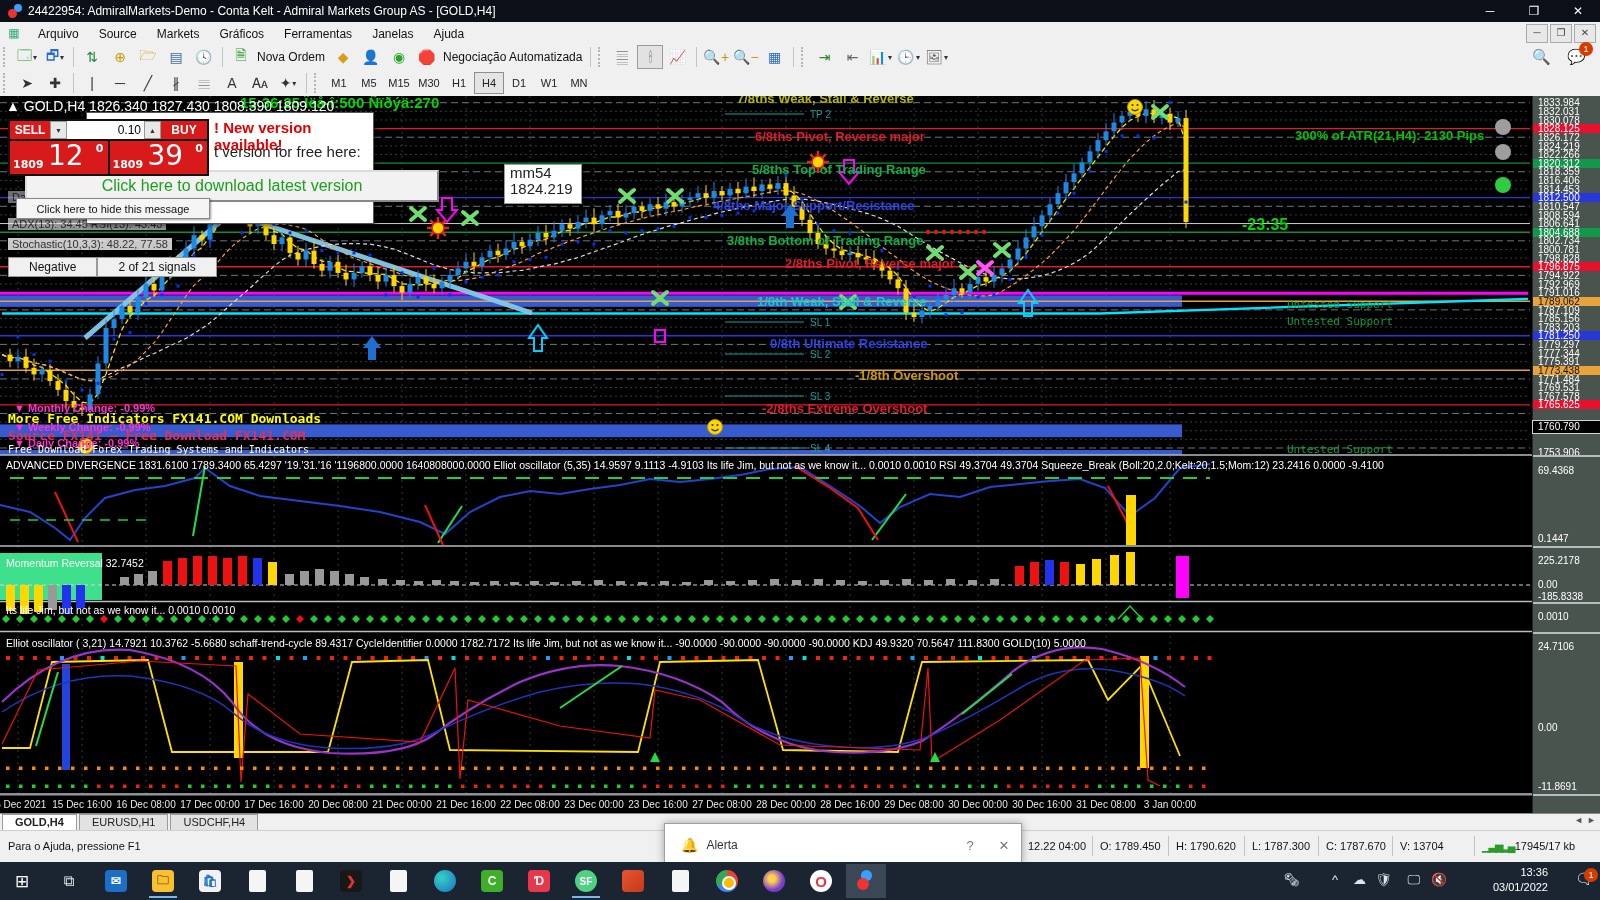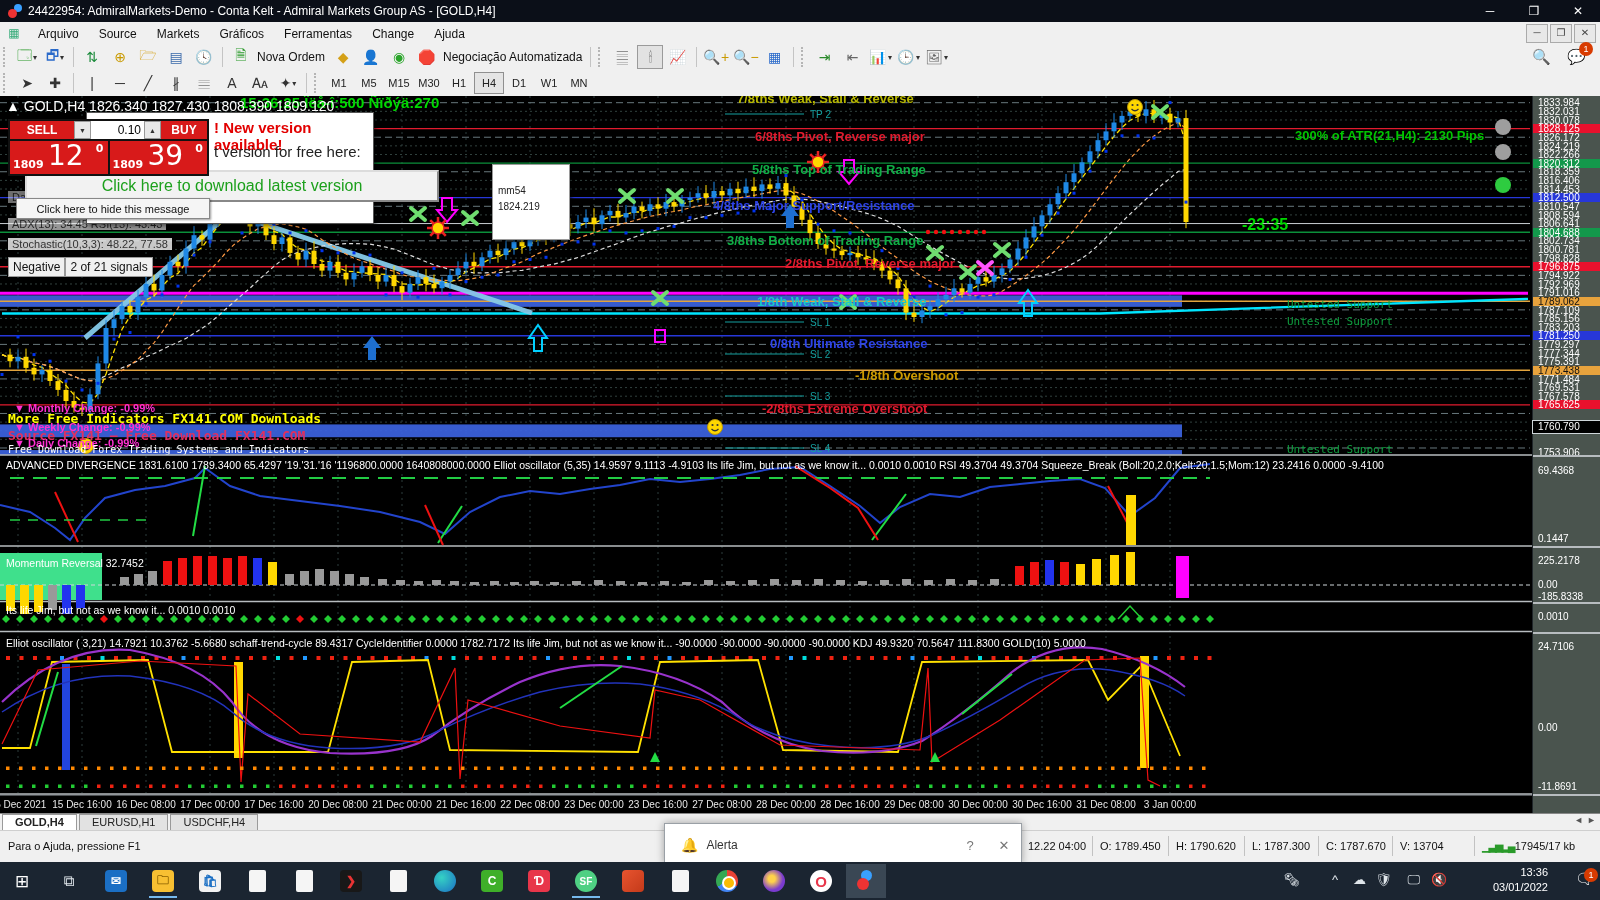--- a/index.html
+++ b/index.html
@@ -39,22 +39,22 @@
   .quote .small{position:absolute;left:3px;bottom:3px;font-size:11px;font-weight:bold}
   .quote .big{position:absolute;left:38px;top:-2px;font-size:28px;font-weight:normal}
   .quote .sup{position:absolute;right:4px;top:1px;font-size:11px;font-weight:bold}
   .popup{left:86px;top:112px;width:286px;height:110px;background:#fff;border:1px solid #555;z-index:50;box-shadow:2px 2px 4px rgba(0,0,0,.5)}
   .popup .l1{position:absolute;left:127px;top:6px;color:#e20000;font-size:15px;font-weight:bold}
   .popup .l2{position:absolute;left:127px;top:30px;color:#222;font-size:15px}
   .dl-btn{position:absolute;left:-62px;top:57px;width:410px;height:28px;background:#f2f2f2;border:2px outset #dcdcdc;color:#1ca01c;font-size:16px;display:flex;align-items:center;justify-content:center}
   .hide-btn{left:16px;top:198px;width:192px;height:19px;background:#f5f5f5;border:1px solid #888;box-shadow:1px 1px 2px rgba(0,0,0,.4);color:#111;font-size:11px;display:flex;align-items:center;justify-content:center;z-index:55}
   .info-row{left:8px;color:#333;font-size:11px;background:rgba(235,235,235,.85);padding:0 4px;z-index:40;white-space:nowrap}
   .sig-row{left:8px;top:257px;display:flex;z-index:40;font-size:12px;color:#111}
-  .sig-row div{background:#f0f0f0;border:1px solid #999;padding:2px 4px}
-  .tooltip{left:492px;top:164px;width:66px;height:38px;background:#fff;border:1px solid #9a9a9a;box-shadow:2px 2px 3px rgba(0,0,0,.5);z-index:45;font-size:10px;color:#222;padding:18px 5px;line-height:16px}
+  .sig-row div{background:#f0f0f0;border:1px solid #999;padding:2px 20px}
+  .tooltip{left:504px;top:164px;width:66px;height:38px;background:#fff;border:1px solid #9a9a9a;box-shadow:2px 2px 3px rgba(0,0,0,.5);z-index:45;font-size:15px;color:#222;padding:0 5px;line-height:16px}
   
   .scale-col{left:1532px;top:96px;width:68px;height:717px;background:#4a544e;border-left:1px solid #20262a;z-index:10}
   .scale-val{position:absolute;left:0;width:66px;text-align:left;padding-left:5px;font-size:10px;color:#fff;height:9px;line-height:9px;font-family:"Liberation Sans",sans-serif}
   .hl-red{background:#e8112d}.hl-green{background:#13984b}.hl-blue{background:#2737d8}.hl-orange{background:#e8a33d;color:#111}
   .bid-box{background:#000;outline:1px solid #cfd6da;color:#fff}
   
   .tabbar{left:0;top:813px;width:1600px;height:17px;background:#f0f0f0;border-top:1px solid #888;display:flex;align-items:flex-end}
   .tab{font-size:11px;color:#222;padding:1px 12px;border:1px solid #9a9a9a;border-bottom:none;background:#e2e2e2;margin-left:2px;height:14px}
   .tab.active{background:#fff;font-weight:bold}
   .tab-arrows{position:absolute;right:4px;top:815px;display:flex;gap:4px;font-size:9px;color:#555}
@@ -93,21 +93,21 @@
     <span>24422954: AdmiralMarkets-Demo - Conta Kelt - Admiral Markets Group AS - [GOLD,H4]</span>
     <div class="win-ctl">
       <div>─</div>
       <div>❐</div>
       <div>✕</div>
     </div>
   </div>
 
   <div class="abs menubar">
     <span class="tbtn" style="color:#3a7;font-size:12px">▦</span>
-    <span id="menu-items"><span class="menu-item">Arquivo</span><span class="menu-item">Source</span><span class="menu-item">Markets</span><span class="menu-item">Gráficos</span><span class="menu-item">Ferramentas</span><span class="menu-item">Change</span><span class="menu-item">Ajuda</span></span>
+    <span id="menu-items"><span class="menu-item">Arquivo</span><span class="menu-item">Source</span><span class="menu-item">Markets</span><span class="menu-item">Gráficos</span><span class="menu-item">Ferramentas</span><span class="menu-item">Janelas</span><span class="menu-item">Ajuda</span></span>
   </div>
   <div class="child-ctl">
     <div>─</div>
     <div>❐</div>
     <div>✕</div>
   </div>
 
   <div class="abs toolbar tb1">
     <span class="grip"></span>
     <span class="tbtn" style="color:#2a9a2a">🗔<span class="dd">▾</span></span>
@@ -1241,21 +1241,21 @@
 
   <div class="abs popup">
     <div class="l1">! New version available!</div>
     <div class="l2">t version for free here:</div>
     <div class="dl-btn">Click here to download latest version</div>
   </div>
   <div class="abs hide-btn">Click here to hide this message</div>
 
   <div class="abs trade-panel">
     <div class="tp-row1">
-      <div class="btn-red" style="width:64px">SELL</div>
+      <div class="btn-red" style="width:40px">SELL</div>
       <div class="spin">▼</div>
       <div class="lot-box" style="flex:1">0.10</div>
       <div class="spin">▲</div>
       <div class="btn-red" style="width:46px">BUY</div>
     </div>
     <div class="tp-row2">
       <div class="quote">
         <span class="small">1809</span>
         <span class="big">12</span>
         <span class="sup">0</span>

